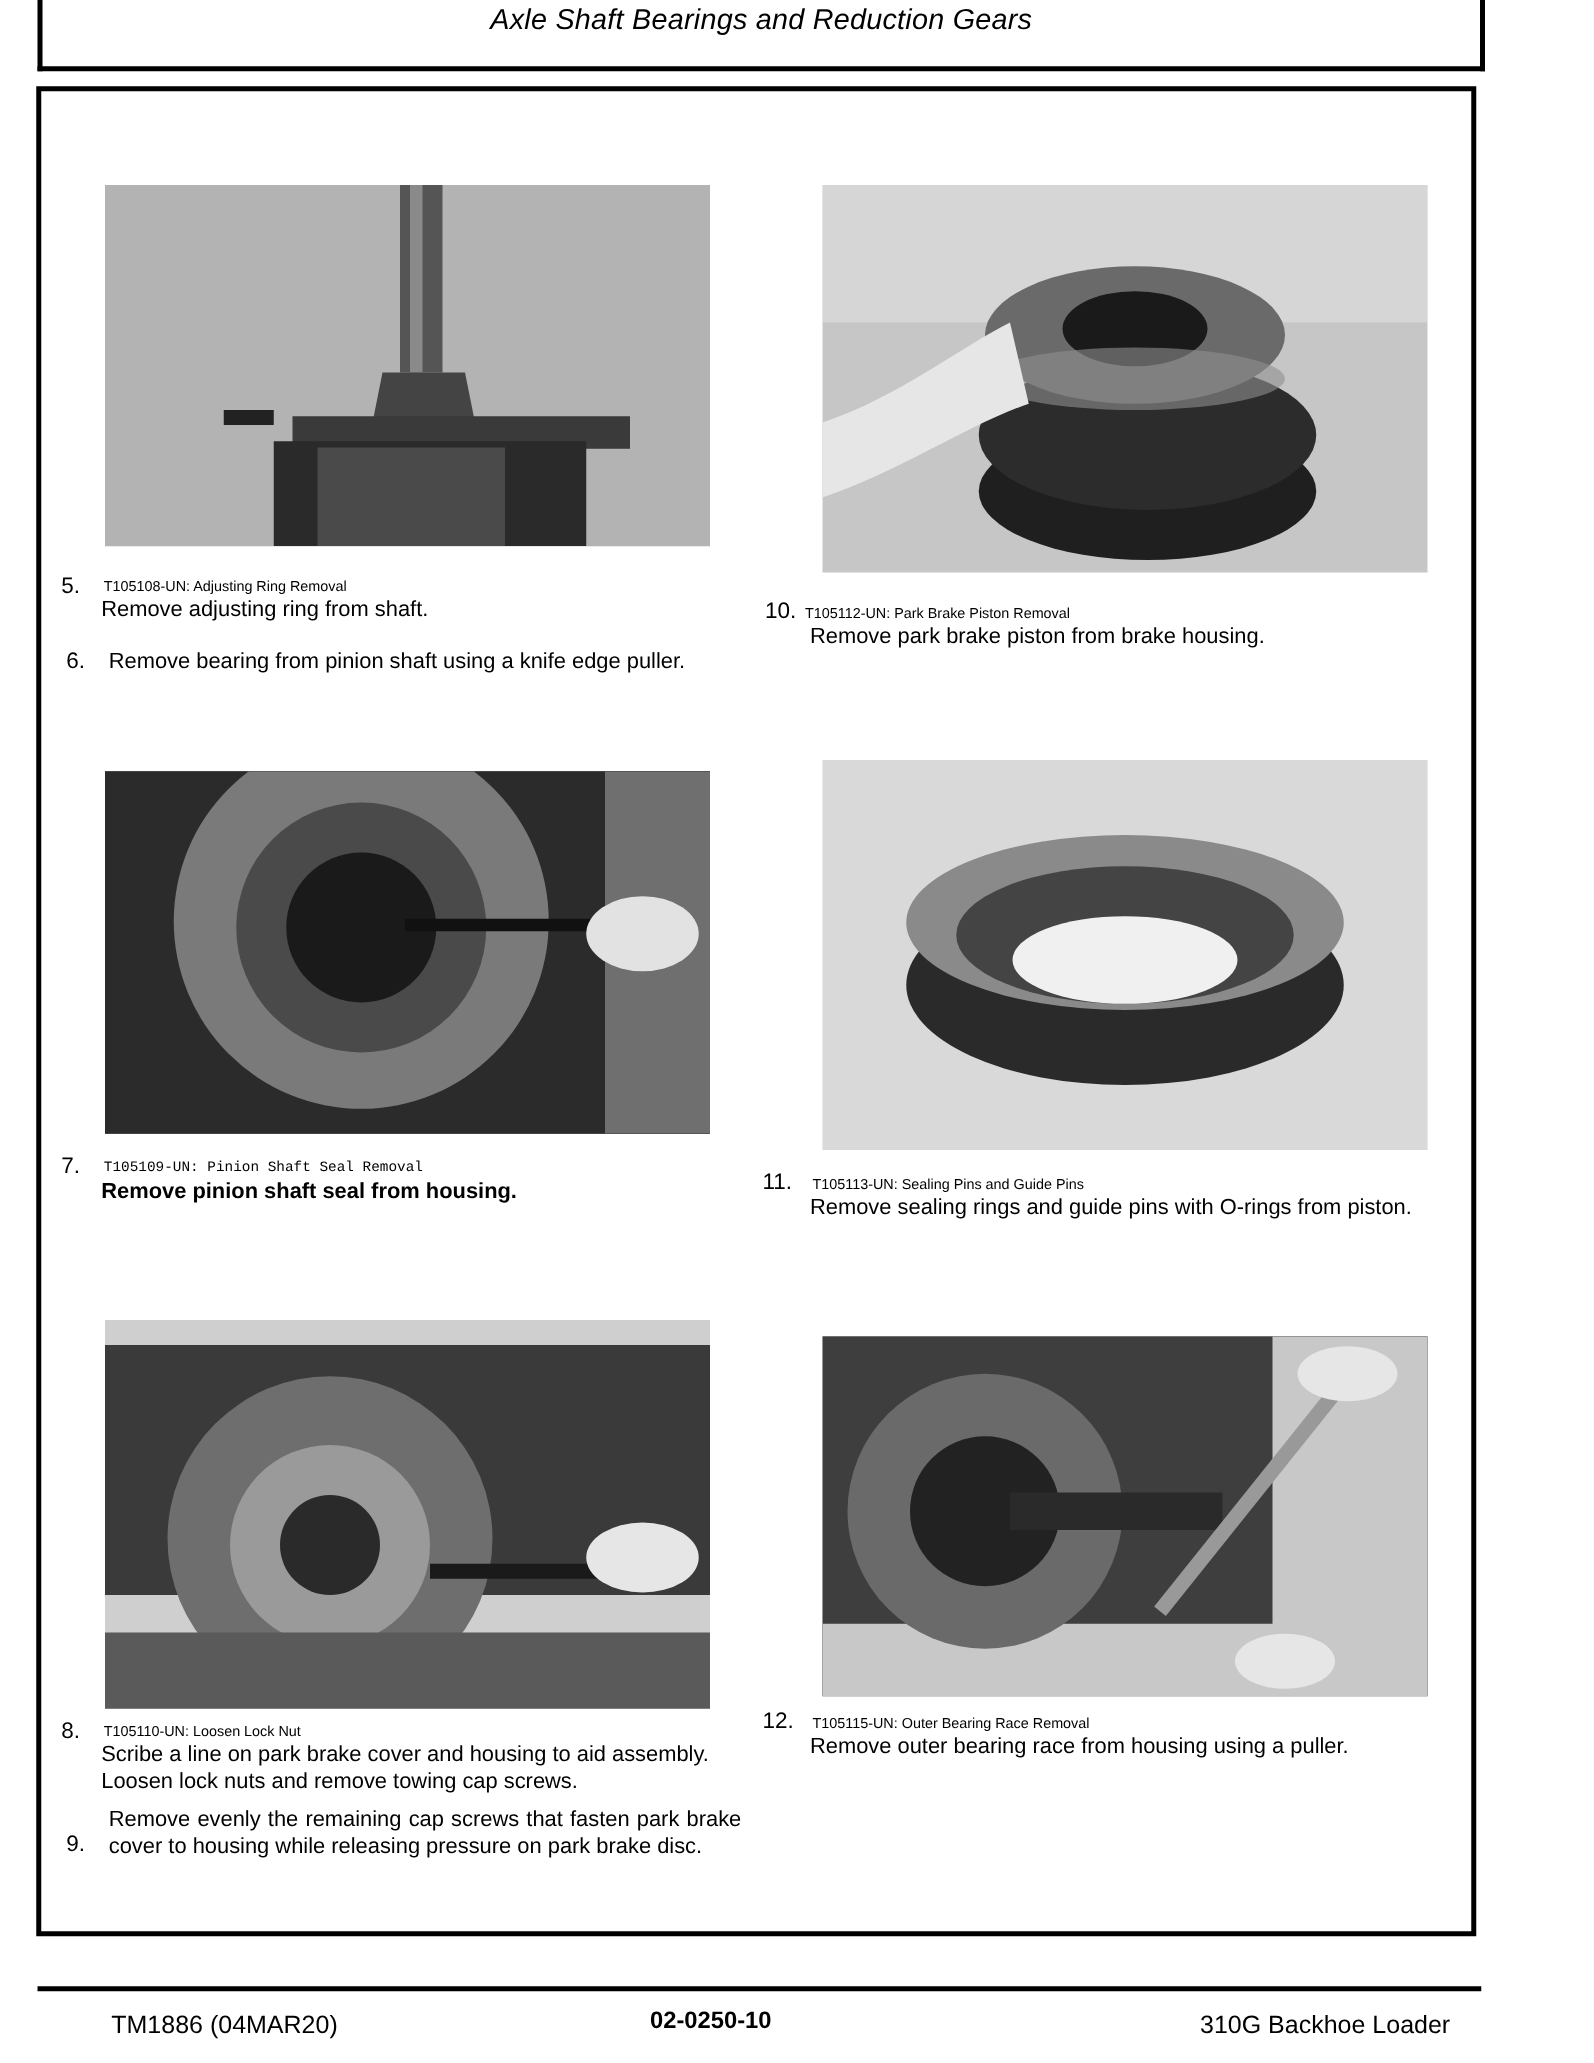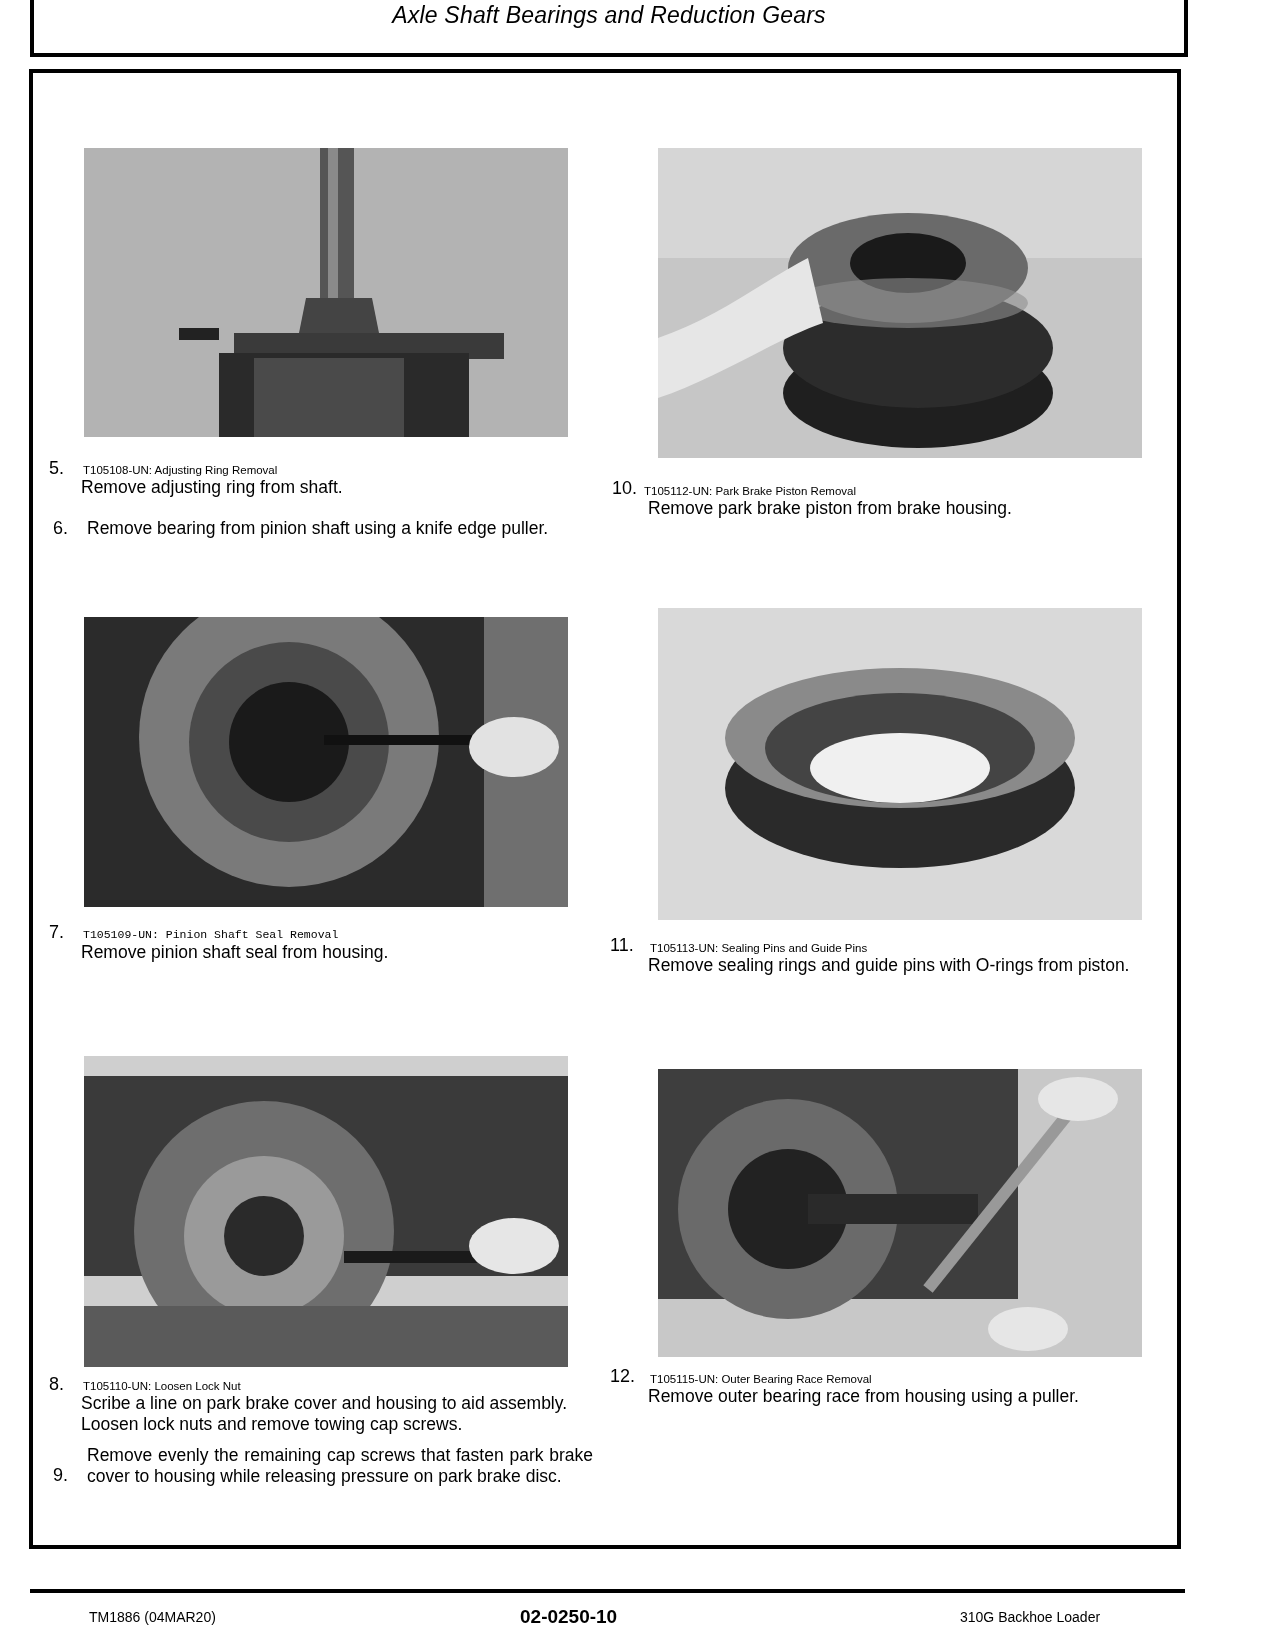--- a/index.html
+++ b/index.html
@@ -11,21 +11,21 @@
                  font-size: 23px; font-style: italic; letter-spacing: 0.2px; }
     .main-box { position: absolute; left: 29px; top: 69px; width: 1152px; height: 1480px;
                 border: 4px solid #000; box-sizing: border-box; }
     .photo { position: absolute; overflow: hidden; }
     .photo svg { display: block; width: 100%; height: 100%; }
     .num { position: absolute; font-size: 18px; }
     .cap { position: absolute; font-size: 11.5px; }
     .txt { position: absolute; font-size: 17.5px; line-height: 21px; }
     .txt.just { text-align: justify; }
     .footer-rule { position: absolute; left: 30px; top: 1589px; width: 1155px; height: 4px; background: #000; }
-    .ft { position: absolute; top: 1609px; font-size: 14px; }
+    .ft { position: absolute; top: 1609px; font-size: 20px; }
     .ft.center { font-weight: bold; font-size: 19px; top: 1606px; }
   </style>
 </head>
 <body>
 
 <div class="hdr-box">
   <div class="hdr-title">Axle Shaft Bearings and Reduction Gears</div>
 </div>
 
 <div class="main-box"></div>
@@ -110,21 +110,21 @@
 
 <div class="num" style="left:53px;top:518px;">6.</div>
 <div class="txt" style="left:87px;top:518px;">Remove bearing from pinion shaft using a knife edge puller.</div>
 
 <div class="num" style="left:612px;top:478px;">10.</div>
 <div class="cap" style="left:644px;top:485px;">T105112-UN: Park Brake Piston Removal</div>
 <div class="txt" style="left:648px;top:498px;">Remove park brake piston from brake housing.</div>
 
 <div class="num" style="left:49px;top:922px;">7.</div>
 <div class="cap" style="left:83px;top:928px;font-family:Liberation Mono, monospace;">T105109-UN: Pinion Shaft Seal Removal</div>
-<div class="txt" style="left:81px;top:942px;">Remove pinion shaft seal from housing.</div>
+<div class="txt" style="left:81px;top:942px;font-weight:bold;">Remove pinion shaft seal from housing.</div>
 
 <div class="num" style="left:610px;top:935px;">11.</div>
 <div class="cap" style="left:650px;top:942px;">T105113-UN: Sealing Pins and Guide Pins</div>
 <div class="txt" style="left:648px;top:955px;">Remove sealing rings and guide pins with O-rings from piston.</div>
 
 <div class="num" style="left:49px;top:1374px;">8.</div>
 <div class="cap" style="left:83px;top:1380px;">T105110-UN: Loosen Lock Nut</div>
 <div class="txt" style="left:81px;top:1393px;">Scribe a line on park brake cover and housing to aid assembly.</div>
 <div class="txt" style="left:81px;top:1414px;">Loosen lock nuts and remove towing cap screws.</div>
 

